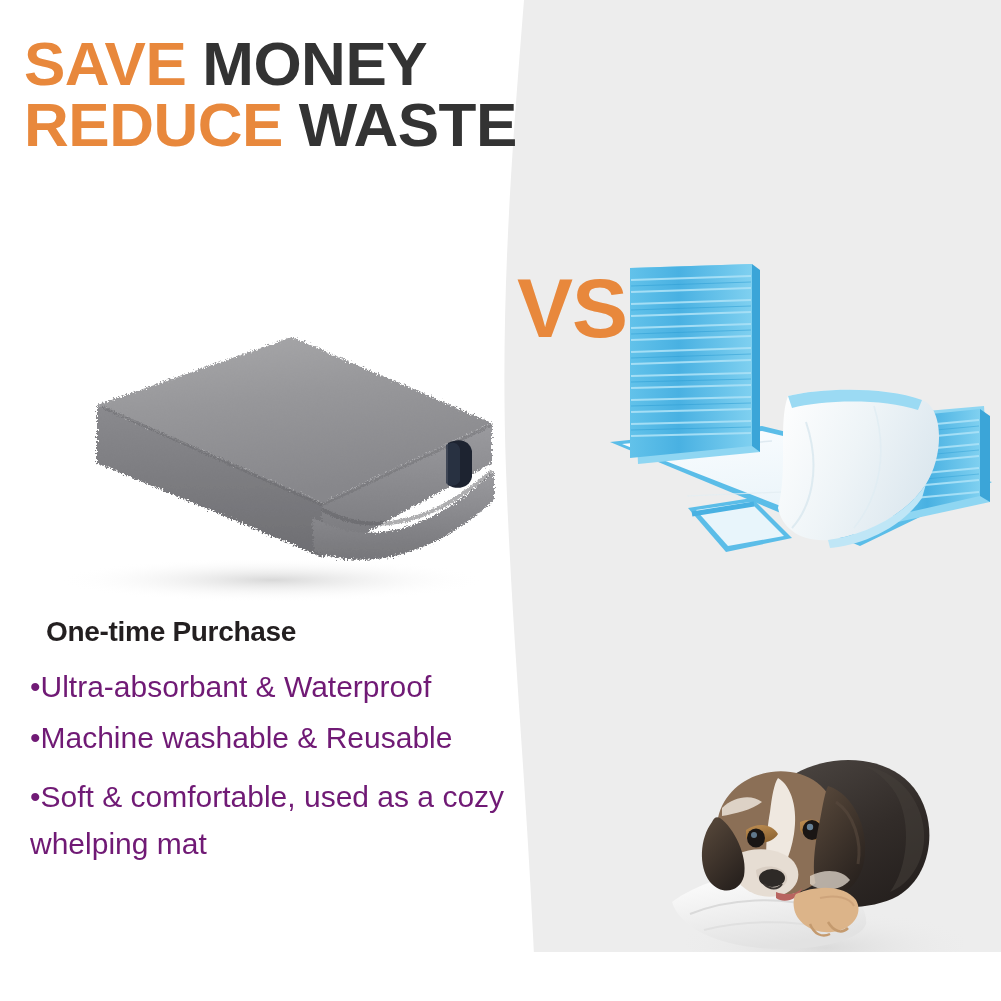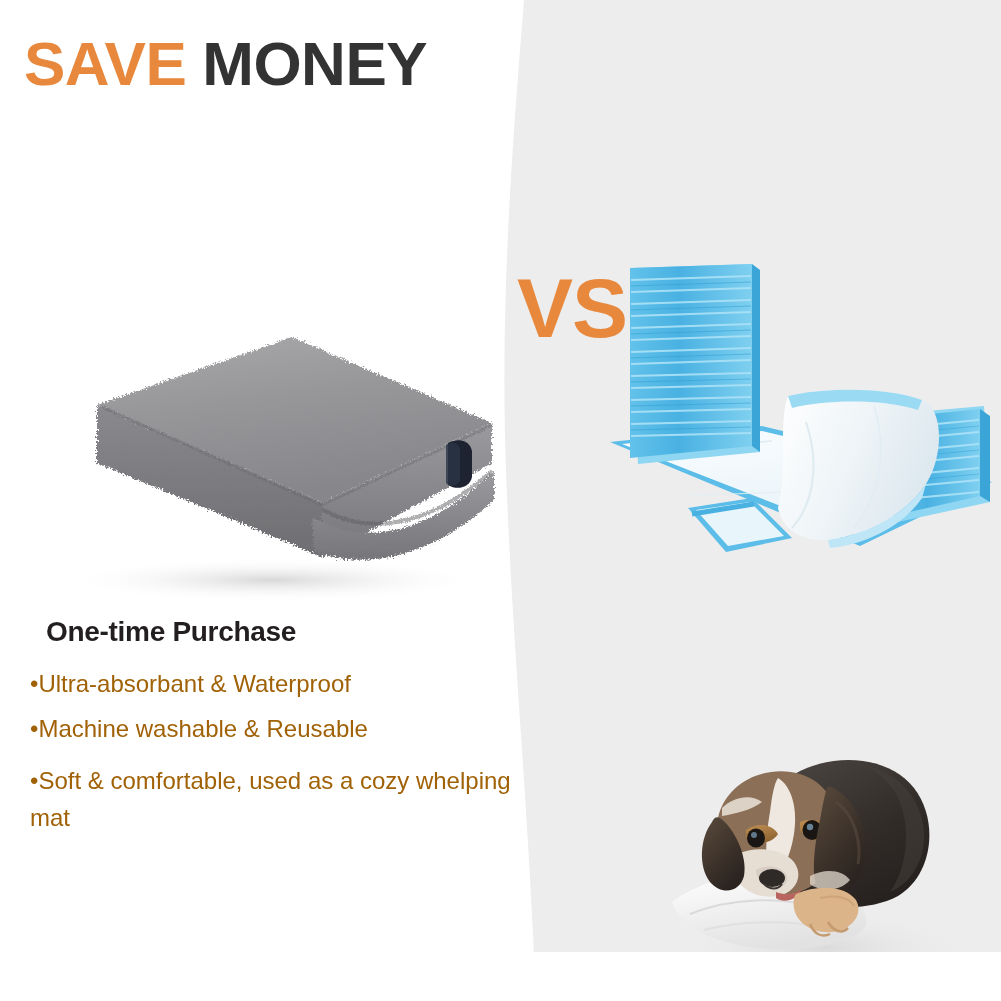--- a/index.html
+++ b/index.html
@@ -77,42 +77,45 @@
 
   .bullet-list {
     position: absolute;
     margin: 0;
     padding: 0;
     list-style: none;
   }
   .bullets-left  { left: 30px;  top: 672px; width: 500px; }
   .bullets-right { left: 548px; top: 672px; width: 440px; }
   .bullet-list li {
-    font-size: 24px;
-    color: #a16207;
+    font-size: 30px;
+    color: #701a75;
     line-height: 1.0;
     margin-bottom: 21px;
     white-space: nowrap;
   }
   .bullet-list li.wrap { white-space: normal; line-height: 1.55; }
 </style>
 </head>
 <body>
 
 <div id="page">
 
   <div class="bg-left"></div>
 
   <svg class="bg-right" viewBox="0 0 1001 1001" preserveAspectRatio="none">
     <path d="M524,0 C512,150 500,300 506,470 C512,640 528,800 536,1001 L1001,1001 L1001,0 Z" fill="#ededed"></path>
   </svg>
 
   <div class="headline">
     <span class="hl-line">
       <span class="hl-orange">SAVE</span><span class="hl-gap"></span><span class="hl-dark">MONEY</span>
+    </span>
+    <span class="hl-line">
+      <span class="hl-orange">REDUCE</span><span class="hl-gap"></span><span class="hl-dark">WASTE</span>
     </span>
   </div>
 
   <svg class="product-img" style="left:22px; top:295px;" width="500" height="310" viewBox="0 0 500 310">
     <defs>
       <radialGradient id="matShadow" cx="50%" cy="50%" r="50%">
         <stop offset="0%" stop-color="#b8b8b8" stop-opacity="0.55"></stop>
         <stop offset="100%" stop-color="#ffffff" stop-opacity="0"></stop>
       </radialGradient>
       <linearGradient id="matTop" x1="0" y1="0" x2="0.3" y2="1">

